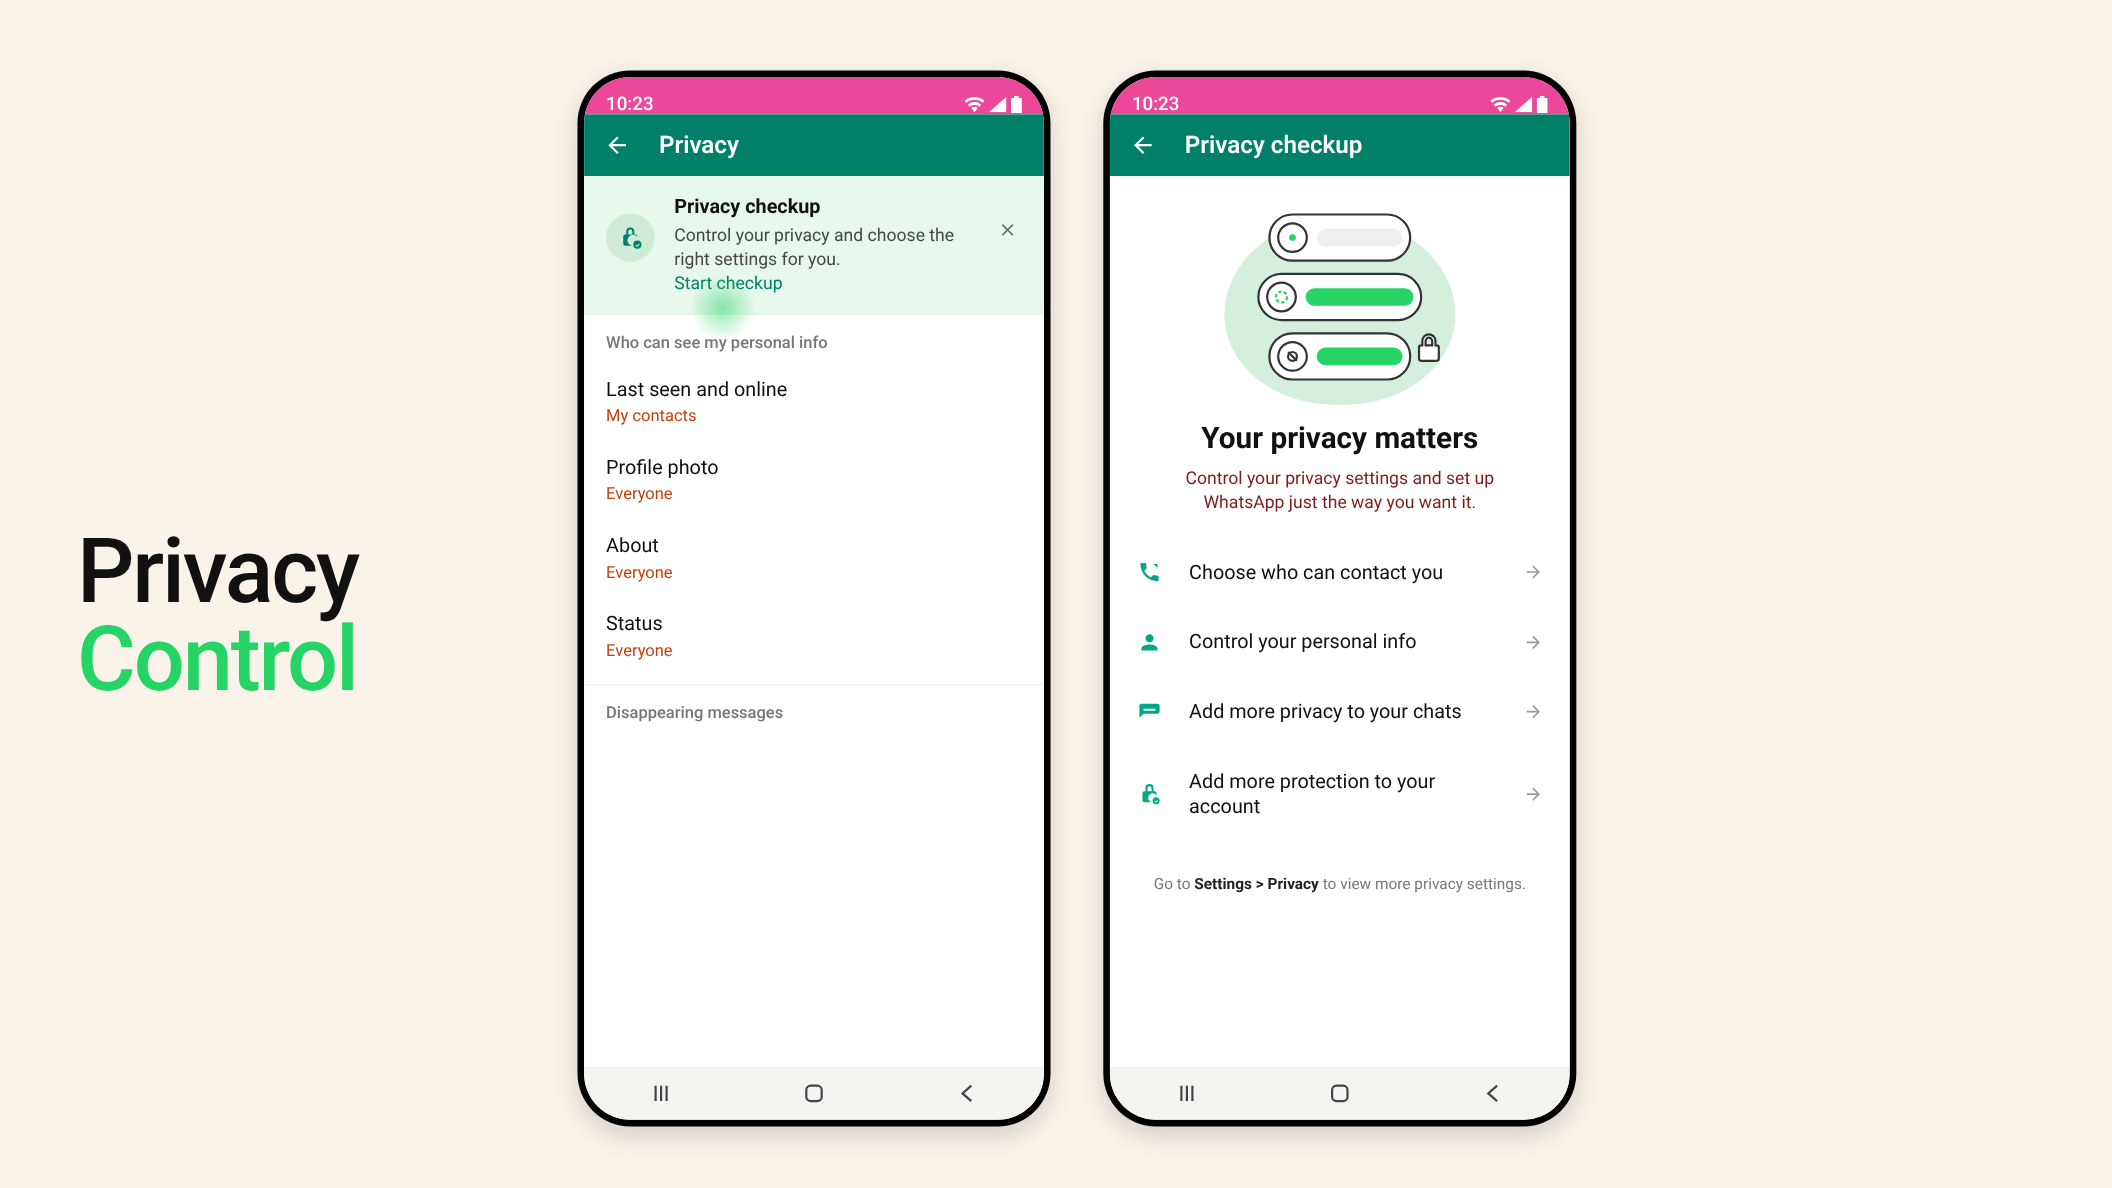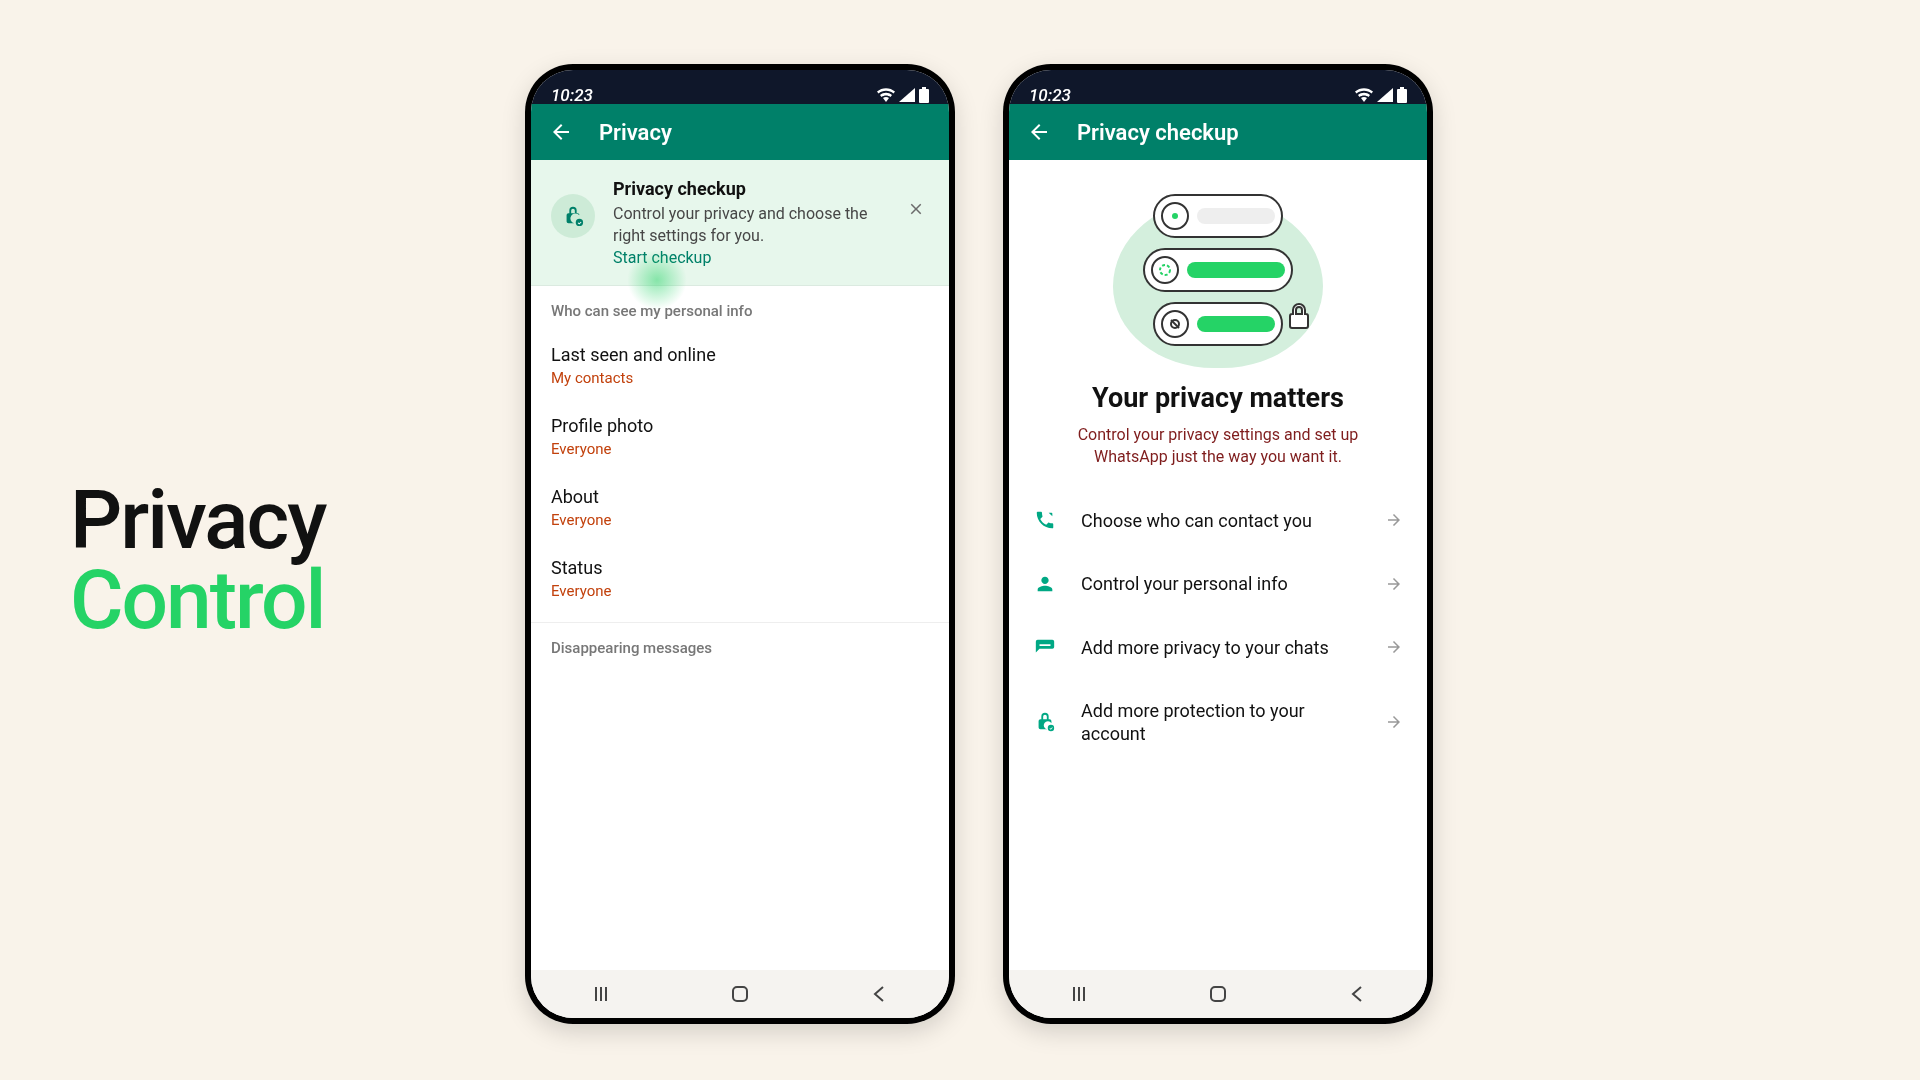--- a/index.html
+++ b/index.html
@@ -44,29 +44,28 @@
     width: 100%;
     height: 100%;
     background: #fff;
     border-radius: 42px;
     overflow: hidden;
     display: flex;
     flex-direction: column;
   }
   .statusbar {
     height: 34px;
-    background: #0f172a;
+    background: #ec4899;
     display: flex;
     align-items: center;
     justify-content: space-between;
     padding: 16px 20px 0 20px;
     color: #fff;
     font-size: 17px;
     font-weight: 500;
-    font-style: italic;
   }
   .status-icons { display:flex; gap:4px; align-items:center; }
   .appbar {
     height: 56px;
     background: #008069;
     display: flex;
     align-items: center;
     padding: 0 18px;
     gap: 26px;
     color: #fff;
@@ -411,20 +410,23 @@
               </svg>
             </span>
           <span class="checkup-label">Add more protection to your account</span>
           <span class="chevron">
               <svg width="18" height="18" viewBox="0 0 24 24">
                 <path fill="#999" d="M12 4l-1.4 1.4L16.2 11H4v2h12.2l-5.6 5.6L12 20l8-8z"></path>
               </svg>
             </span>
         </div>
 
+        <div class="footer-note">
+          <span>Go to </span><b>Settings &gt; Privacy</b><span> to view more privacy settings.</span>
+        </div>
       </div>
       <div class="navbar">
         <span class="nav-btn">
             <svg width="20" height="20" viewBox="0 0 20 20">
               <path stroke="#444" stroke-width="2" fill="none" d="M5 3v14M10 3v14M15 3v14"></path>
             </svg>
           </span>
         <span class="nav-btn">
             <svg width="20" height="20" viewBox="0 0 20 20">
               <rect x="3" y="3" width="14" height="14" rx="4" stroke="#444" stroke-width="2" fill="none"></rect>

